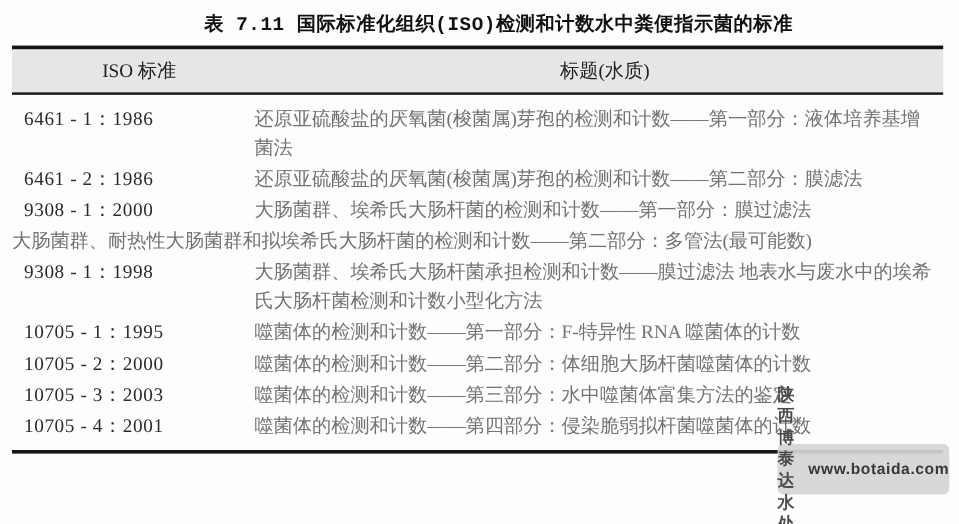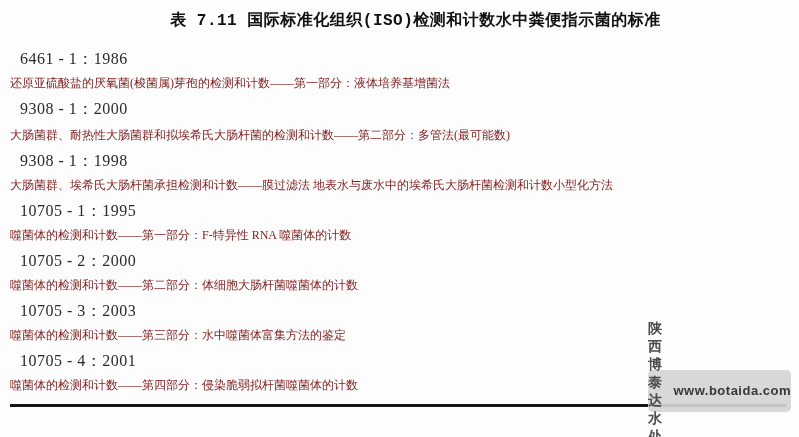--- a/index.html
+++ b/index.html
@@ -51,37 +51,36 @@
     font-size: 16px;
     color: #222;
   }
   .tbody {
     padding: 8px 0 6px 0;
     border-bottom: 3px solid #151515;
   }
   .row {
     display: flex;
     padding: 1px 0;
-    flex-direction: column;
   }
   .col-iso {
     width: 202px;
     padding-left: 10px;
     font-size: 16px;
     line-height: 24px;
     letter-spacing: 0.5px;
     color: #2a2a2a;
     white-space: nowrap;
   }
   .col-title {
     flex: 1;
     padding-right: 4px;
-    font-size: 12px;
+    font-size: 16px;
     line-height: 24px;
-    color: #7f1d1d;
+    color: #737373;
   }
   .watermark {
     position: absolute;
     left: 648px;
     top: 370px;
     width: 143px;
     height: 42px;
     background: rgba(213, 213, 213, 0.92);
     border-radius: 5px;
     display: flex;
@@ -106,27 +105,36 @@
   }
 </style>
 </head>
 <body>
 
 <div class="page">
 
   <div class="doc-title">表 7.11  国际标准化组织(ISO)检测和计数水中粪便指示菌的标准</div>
 
   <div class="table">
+    <div class="thead">
+      <div class="th-iso">ISO 标准</div>
+      <div class="th-title">标题(水质)</div>
+    </div>
     <div class="tbody">
         <div class="row">
           <div class="col-iso">6461 - 1：1986</div>
           <div class="col-title">还原亚硫酸盐的厌氧菌(梭菌属)芽孢的检测和计数——第一部分：液体培养基增菌法</div>
         </div>
         <div class="row">
+          <div class="col-iso">6461 - 2：1986</div>
+          <div class="col-title">还原亚硫酸盐的厌氧菌(梭菌属)芽孢的检测和计数——第二部分：膜滤法</div>
+        </div>
+        <div class="row">
           <div class="col-iso">9308 - 1：2000</div>
+          <div class="col-title">大肠菌群、埃希氏大肠杆菌的检测和计数——第一部分：膜过滤法</div>
         </div>
         <div class="row">
           <div class="col-title">大肠菌群、耐热性大肠菌群和拟埃希氏大肠杆菌的检测和计数——第二部分：多管法(最可能数)</div>
         </div>
         <div class="row">
           <div class="col-iso">9308 - 1：1998</div>
           <div class="col-title">大肠菌群、埃希氏大肠杆菌承担检测和计数——膜过滤法 地表水与废水中的埃希氏大肠杆菌检测和计数小型化方法</div>
         </div>
         <div class="row">
           <div class="col-iso">10705 - 1：1995</div>

